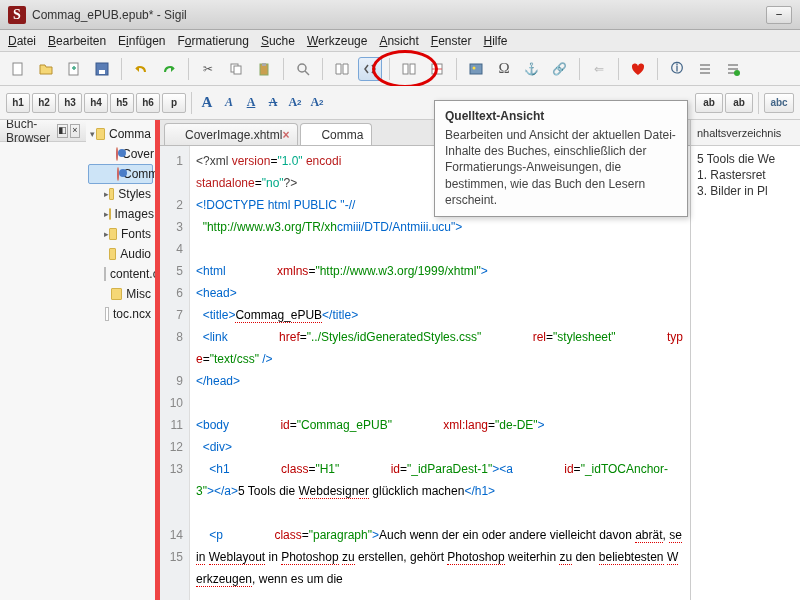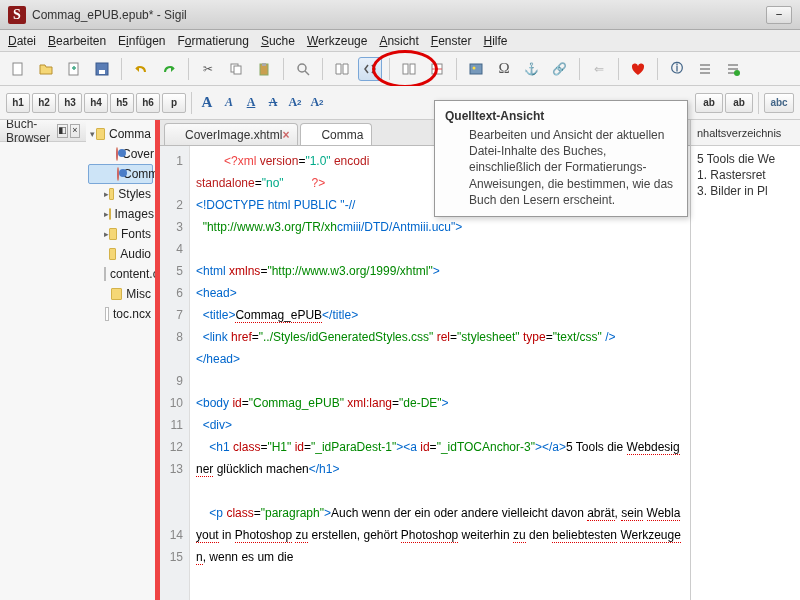--- a/index.html
+++ b/index.html
@@ -35,31 +35,31 @@
 .tree .ind1 { padding-left:16px; }
 .tree .ind2 { padding-left:28px; }
 .center { flex:1; display:flex; flex-direction:column; background:#fff; min-width:0; }
 .tabs { height:26px; background:#e8e8e8; border-bottom:1px solid #bbb; display:flex; align-items:flex-end; padding:0 4px; gap:2px; }
 .tab { height:22px; padding:0 8px; background:linear-gradient(#fafafa,#e8e8e8); border:1px solid #bbb; border-bottom:none; border-radius:4px 4px 0 0; display:flex; align-items:center; font-size:11px; color:#333; cursor:pointer; }
 .tab.active { background:#fff; }
 .tab .close { color:#c66; font-weight:bold; cursor:pointer; }
 .editor { flex:1; display:flex; overflow:hidden; font-family:'Courier New',monospace; font-size:14px; position:relative; }
 .gutter { width:30px; background:#eef0f2; border-right:1px solid #ddd; text-align:right; padding:4px 6px 0 0; color:#888; line-height:22px; }
 .code { flex:1; padding:4px 6px 0 6px; line-height:22px; white-space:pre-wrap; word-break:break-all; color:#000; overflow:hidden; }
-.c-pi { color:#ef4444;margin-left:28px; }
+.c-pi { color:#404040; }
 .c-str { color:#0a8; }
 .c-tag { color:#06c; }
-.c-attr { color:#b00; }
+.c-attr { color:#b00;margin-left:48px; }
 .c-kw { color:#b91c1c; }
 .c-grn { color:#080; }
 .c-doc { color:#06c; }
 .spell { border-bottom:1px dotted #d00; }
 .tooltip { position:absolute; left:434px; top:100px; width:254px; background:#fdfdfd; border:1px solid #999; padding:8px 10px; box-shadow:2px 2px 6px rgba(0,0,0,.2); z-index:100; }
 .tooltip .tt-title { font-weight:bold; color:#333; margin-bottom:4px; }
-.tooltip .tt-body { color:#444; line-height:1.35;margin-left:24px; }
+.tooltip .tt-body { color:#444; line-height:1.35; }
 .rightpane { width:110px; background:#fff; border-left:1px solid #ccc; }
 .rightpane .hdr2 { height:26px; border-bottom:1px solid #ccc; display:flex; align-items:center; padding:0 6px; font-size:11px; color:#333; background:#f4f4f4; white-space:nowrap; overflow:hidden; }
 .rightpane .body { padding:6px; color:#06c; }
 .rightpane .body div { white-space:nowrap; overflow:hidden; margin-bottom:2px; cursor:pointer; color:#333; }
 svg { width:16px; height:16px; }
 </style>
 </head>
 <body>
 
 <div class="titlebar">

